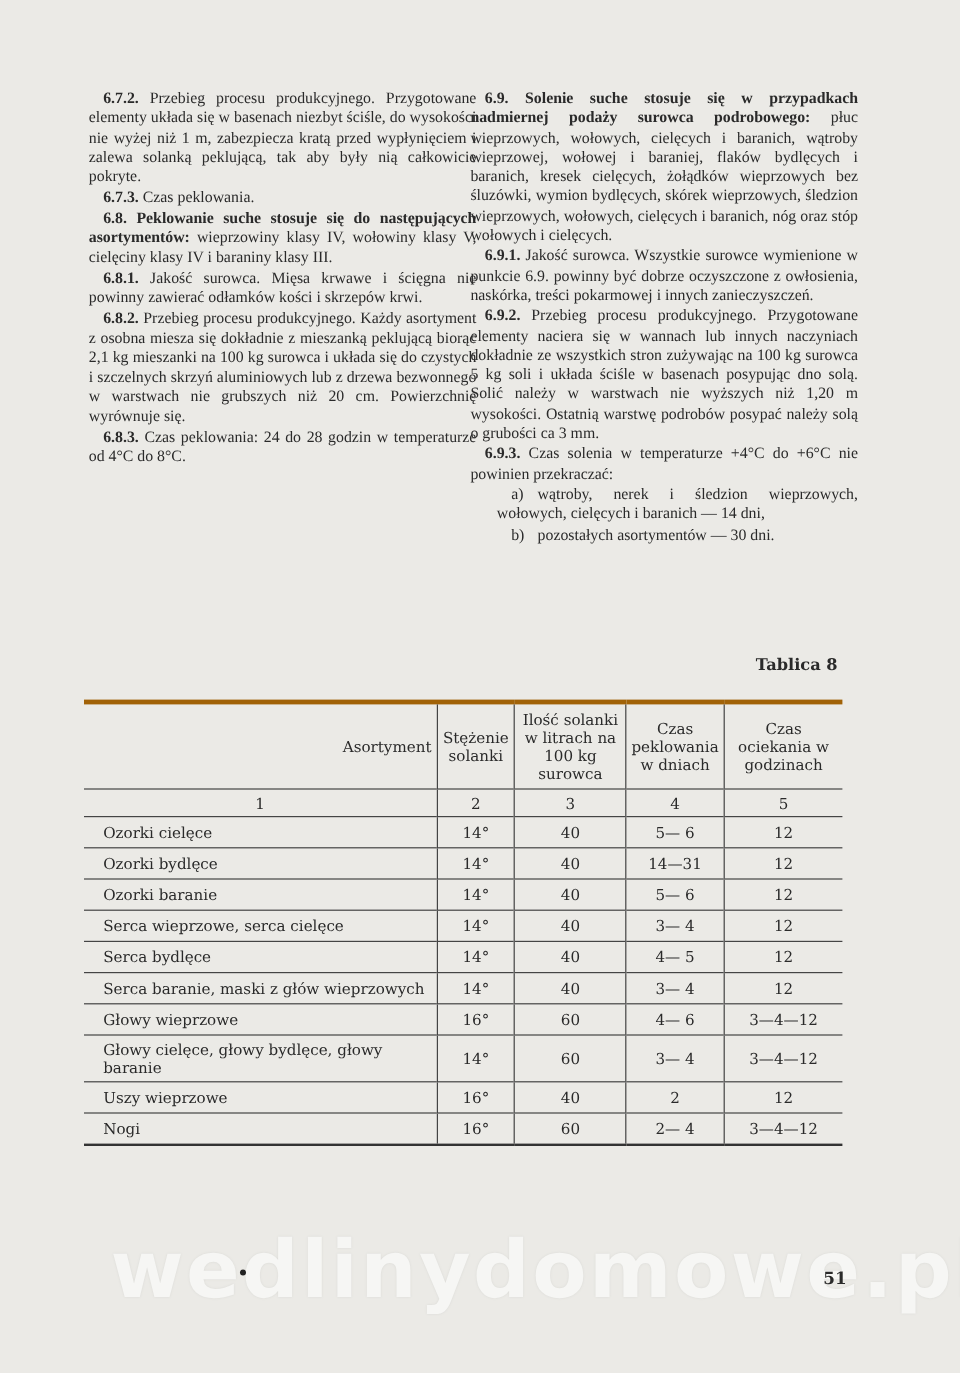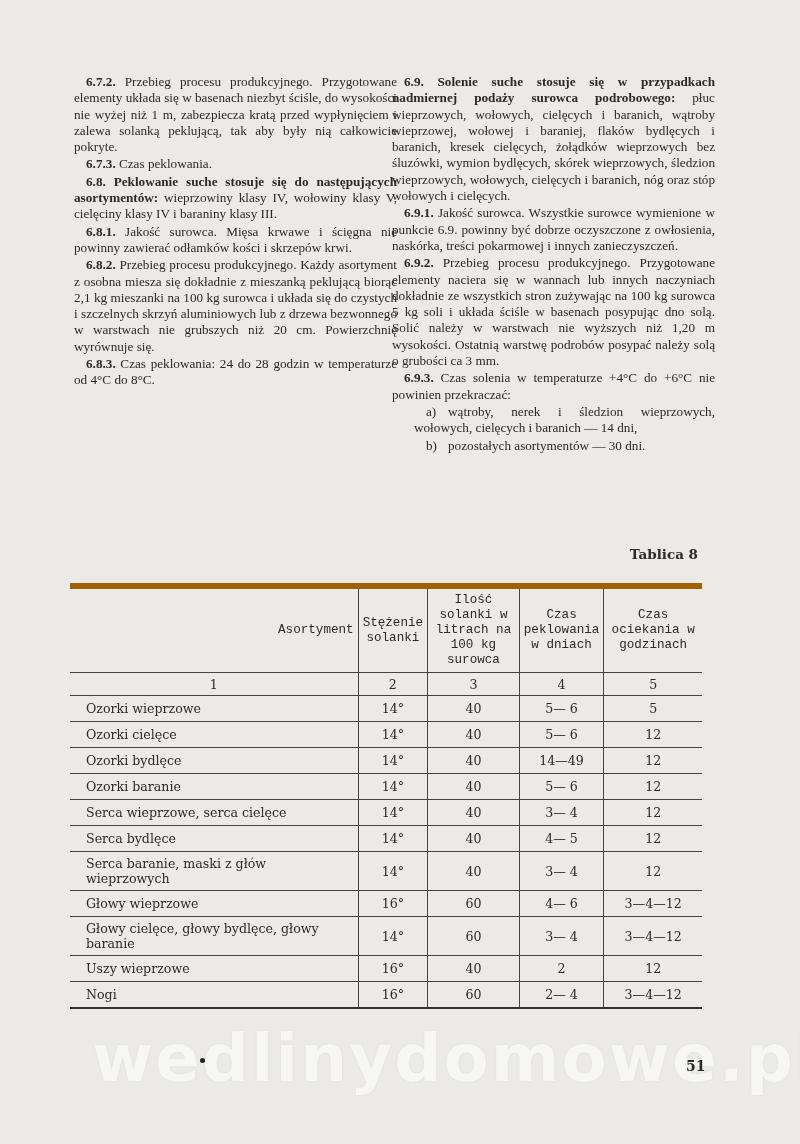--- a/index.html
+++ b/index.html
@@ -29,21 +29,21 @@
   table.t8 {
     position: absolute; left: 70px; top: 583px; width: 632px;
     border-collapse: collapse; font-size: 12.6px; line-height: 15px;
   }
   table.t8 td, table.t8 th {
     border-top: 1px solid #444; border-left: 1px solid #444;
     padding: 4px 4px; text-align: center; vertical-align: middle;
     font-weight: normal;
   }
   table.t8 tr > *:first-child { border-left: none; text-align: left; padding-left: 16px; }
-  table.t8 thead tr:first-child th { border-top: 6px solid #a16207; height: 62px; font-family: Liberation Mono, monospace; }
+  table.t8 thead tr:first-child th { border-top: 4px solid #a16207; height: 62px; }
   table.t8 thead tr.nums td { height: 16px; padding: 3px 4px; }
   table.t8 thead tr.nums td:first-child { text-align: center; padding-left: 4px; }
   table.t8 thead th.asort { text-align: right; padding-left: 4px; }
   table.t8 tbody td { height: 17px; }
   table.t8 tbody tr:last-child td { border-bottom: 2px solid #333; }
   table.t8 tbody td.wrap { line-height: 15px; }
   .c1 { width: 300px; } .c2 { width: 56px; margin-top: 42px; } .c3 { width: 86px; } .c4 { width: 58px; margin-left: 40px; } .c5 { width: 92px; }
 
   .watermark {
     position: absolute; left: 92px; top: 1020px;
@@ -94,38 +94,31 @@
       <tr class="nums">
         <td>1</td>
         <td>2</td>
         <td>3</td>
         <td>4</td>
         <td>5</td>
       </tr>
     </thead>
     <tbody id="table-body">
         <tr>
-          <td>Ozorki wieprzowe</td>
-          <td>14°</td>
-          <td>40</td>
-          <td>5— 6</td>
-          <td>5</td>
-        </tr>
-        <tr>
           <td>Ozorki cielęce</td>
           <td>14°</td>
           <td>40</td>
           <td>5— 6</td>
           <td>12</td>
         </tr>
         <tr>
           <td>Ozorki bydlęce</td>
           <td>14°</td>
           <td>40</td>
-          <td>14—49</td>
+          <td>14—31</td>
           <td>12</td>
         </tr>
         <tr>
           <td>Ozorki baranie</td>
           <td>14°</td>
           <td>40</td>
           <td>5— 6</td>
           <td>12</td>
         </tr>
         <tr>

